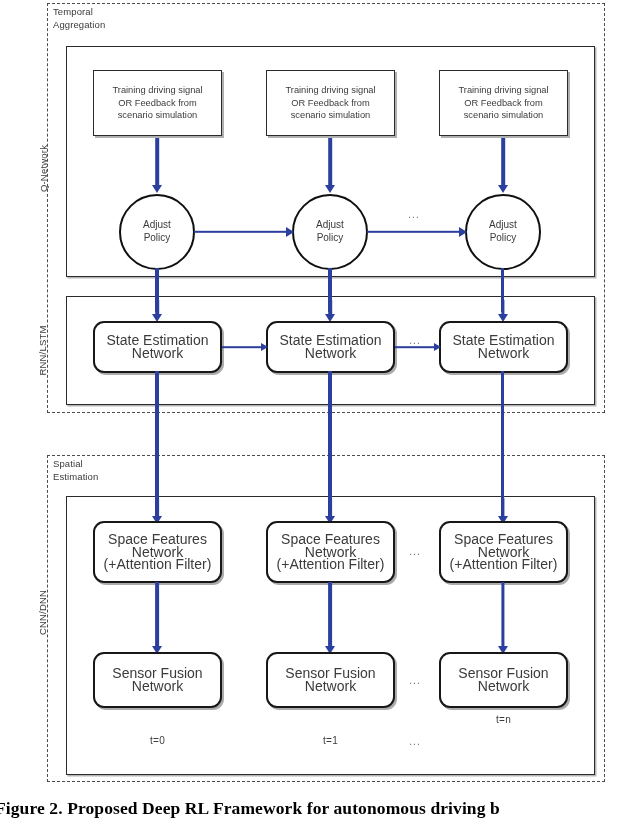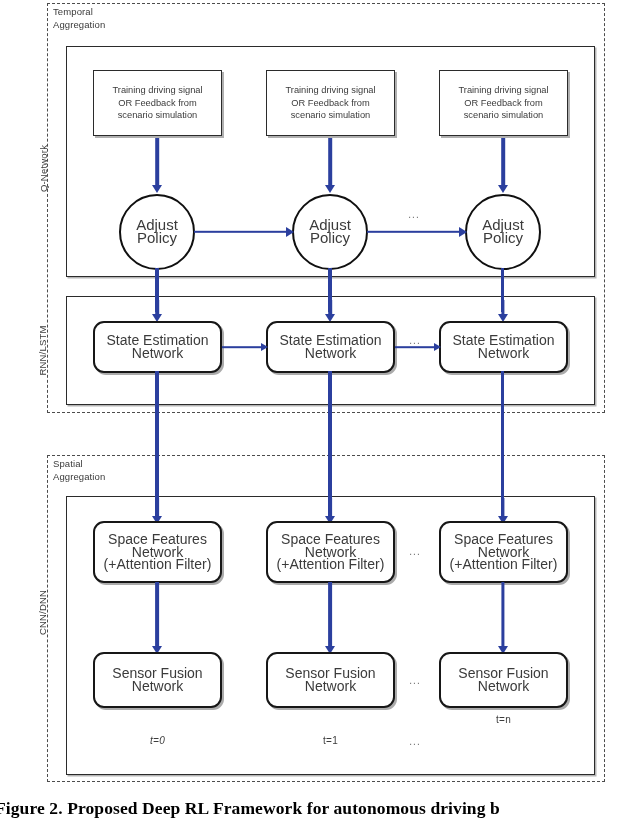--- a/index.html
+++ b/index.html
@@ -80,21 +80,21 @@
     padding: 2px 3px;
   }
 
   
   .node-circle {
     border: 2.2px solid #101010;
     border-radius: 50%;
     background: #ffffff;
     display: flex; align-items: center; justify-content: center;
     text-align: center;
-    font-size: 15px;
+    font-size: 10px;
     line-height: 12.6px;
     color: #3b3b3b;
     white-space: pre-line;
   }
 
   
   .arrow-v, .arrow-h { position: absolute; }
   .arrow-v .shaft {
     position: absolute; left: 50%; top: 0;
     transform: translateX(-50%);
@@ -172,21 +172,21 @@
   <div class="side-label" style="left:-2px; top:163px; width:90px; text-align:center;">Q-Network</div>
 
   <div class="abs section-box" style="left:66px; top:46px; width:529px; height:231px;"></div>
 
   <div class="side-label" style="left:-8px; top:345px; width:100px; text-align:center;">RNN/LSTM</div>
 
   <div class="abs section-box" style="left:66px; top:296px; width:529px; height:109px;"></div>
 
   <div class="abs dashed-group" style="left:47px; top:455px; width:558px; height:327px;">
     <div class="group-title">Spatial
-Aggregation</div>
+Estimation</div>
   </div>
 
   <div class="side-label" style="left:-8px; top:607px; width:100px; text-align:center;">CNN/DNN</div>
 
   <div class="abs section-box" style="left:66px; top:496px; width:529px; height:279px;"></div>
 
   <div class="abs node-rect" style="left:93px; top:70px; width:129px; height:66px;">Training driving signal
 OR Feedback from
 scenario simulation</div>
 
@@ -218,21 +218,21 @@
 (+Attention Filter)</div>
 
   <div class="abs arrow-v" style="left:147px; top:582px; width:20px; height:72px;">
     <div class="shaft" style="width:3.8px; height:65px;"></div>
     <div class="head"></div>
   </div>
 
   <div class="abs node-round" style="left:93px; top:652px; width:129px; height:56px;">Sensor Fusion
 Network</div>
 
-  <div class="time-label" style="left:93px; top:735px; width:129px;font-style:italic;">t=0</div>
+  <div class="time-label" style="left:93px; top:735px; width:129px;">t=0</div>
 
   <div class="abs node-rect" style="left:266px; top:70px; width:129px; height:66px;">Training driving signal
 OR Feedback from
 scenario simulation</div>
   <div class="abs arrow-v" style="left:320px; top:138px; width:20px; height:55px;">
     <div class="shaft" style="width:3.6px; height:48px;"></div>
     <div class="head"></div>
   </div>
   <div class="abs node-circle" style="left:292px; top:194px; width:76px; height:76px;">Adjust
 Policy</div>

